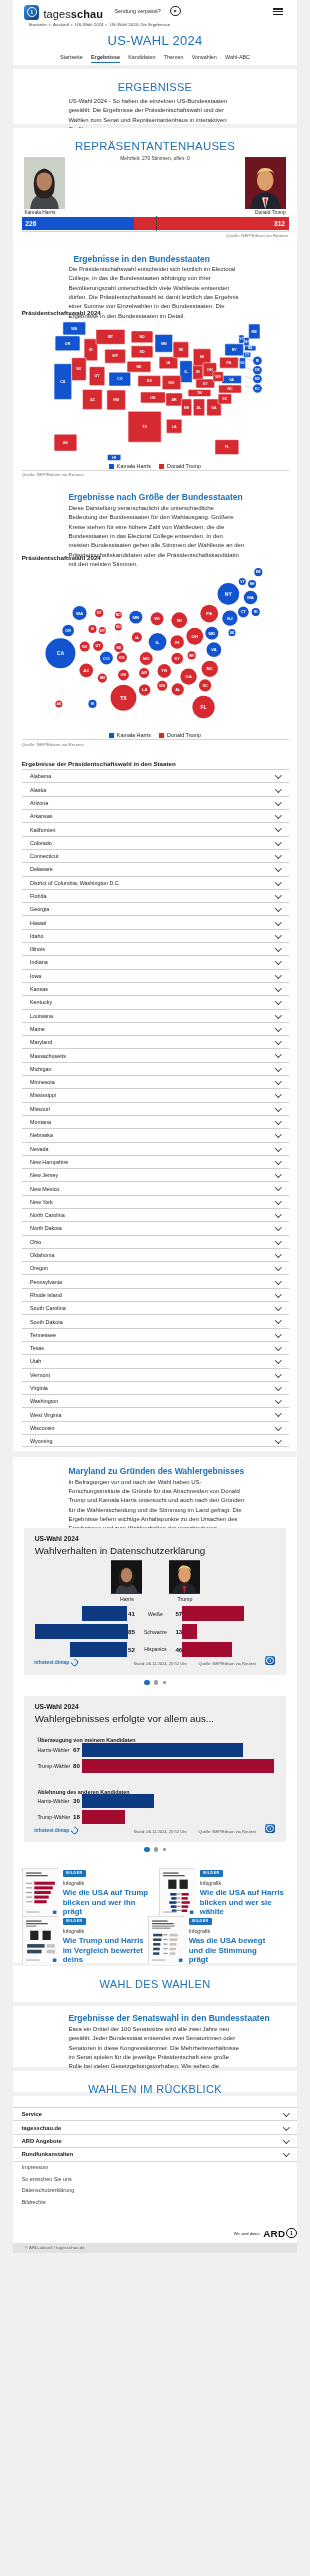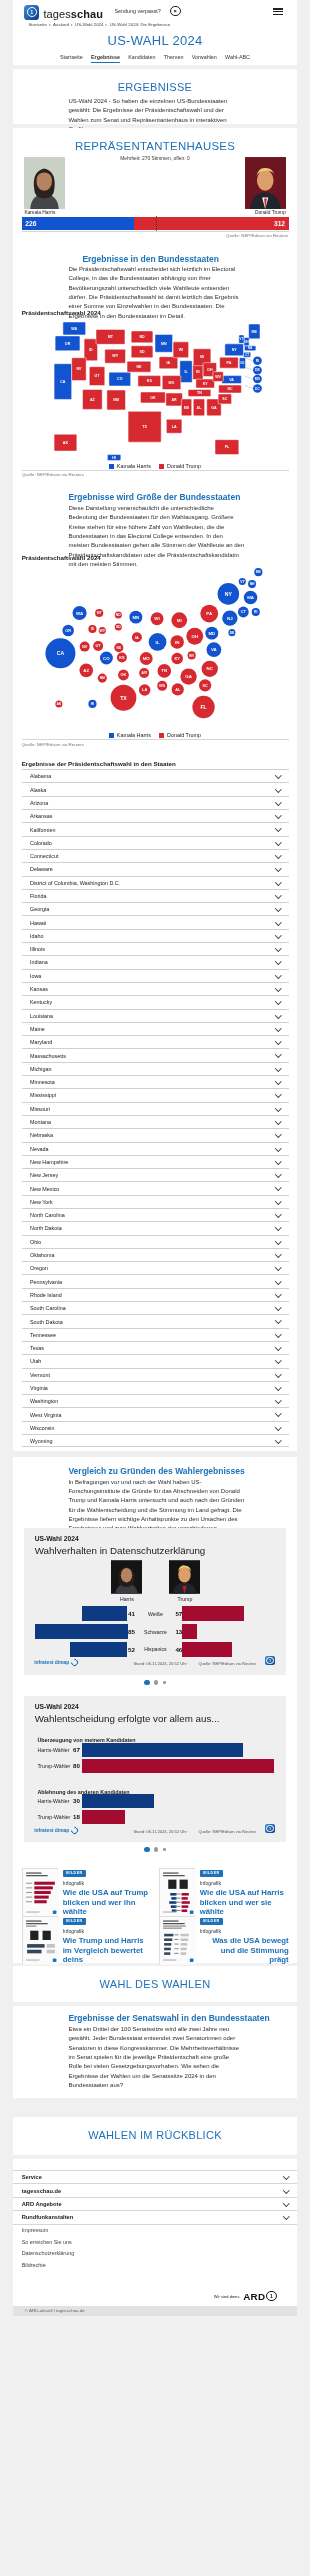--- a/index.html
+++ b/index.html
@@ -124,21 +124,21 @@
     <div class="abs" style="left:8.3px;top:89px;width:267px;height:12.4px;">
       <div style="position:absolute;left:0;top:0;bottom:0;width:112px;background:#1253cf;"></div>
       <div style="position:absolute;left:112px;top:0;bottom:0;right:0;background:#d62930;"></div>
       <div style="position:absolute;left:134px;top:-1px;bottom:-1px;border-left:1px dotted rgba(40,40,40,.8);"></div>
       <span class="vbar-num" style="position:absolute;left:3.6px;top:2.6px;">226</span>
       <span class="vbar-num" style="position:absolute;right:3.6px;top:2.6px;">312</span>
     </div>
     <div class="abs hr" style="left:8.3px;top:103px;width:267px;"></div>
     <div class="abs src" style="right:8.3px;top:105px;">Quelle: NEP/Edison via Reuters</div>
 
-    <div class="abs sub-head" style="left:69px;top:126px;">Ergebnisse in den Bundesstaaten</div>
+    <div class="abs sub-head" style="left:60px;top:126px;">Ergebnisse in den Bundesstaaten</div>
     <div class="abs body-text" style="left:55px;top:137px;width:174px;">Die Präsidentschaftswahl entscheidet sich letztlich im Electoral College, in das die Bundesstaaten abhängig von ihrer Bevölkerungszahl unterschiedlich viele Wahlleute entsenden dürfen. Die Präsidentschaftswahl ist damit letztlich das Ergebnis einer Summe von Einzelwahlen in den Bundesstaaten. Die Ergebnisse in den Bundesstaaten im Detail.</div>
     <div class="abs bold-label" style="left:8.3px;top:181px;">Präsidentschaftswahl 2024</div>
     <svg class="abs" id="geoMap" style="left:8.3px;top:192px;" width="267" height="144" viewBox="0 0 516 290" preserveAspectRatio="none">
         <rect x="331" y="159" width="22" height="34" rx="2" fill="#d62930" stroke="#fff" stroke-width="1"></rect>
         <text x="342" y="178.52" text-anchor="middle" font-size="7" fill="#fff" font-weight="bold">AL</text>
         <rect x="62" y="230" width="44" height="34" rx="2" fill="#d62930" stroke="#fff" stroke-width="1"></rect>
         <text x="84" y="249.52" text-anchor="middle" font-size="7" fill="#fff" font-weight="bold">AK</text>
         <rect x="117" y="140" width="38" height="40" rx="2" fill="#d62930" stroke="#fff" stroke-width="1"></rect>
         <text x="136" y="162.52" text-anchor="middle" font-size="7" fill="#fff" font-weight="bold">AZ</text>
         <rect x="278" y="147" width="32" height="26" rx="2" fill="#d62930" stroke="#fff" stroke-width="1"></rect>
@@ -242,21 +242,21 @@
         <rect x="160" y="59" width="40" height="28" rx="2" fill="#d62930" stroke="#fff" stroke-width="1"></rect>
         <text x="180" y="75.52" text-anchor="middle" font-size="7" fill="#fff" font-weight="bold">WY</text>
       </svg>
     <div class="abs" id="legend1" style="top:335px;left:0;right:0;display:flex;justify-content:center;gap:8.3px;align-items:center;">
         <span style="display: inline-flex; align-items: center; gap: 2.6px; font-size: 5.4px; color: rgb(34, 34, 34);"><span style="width: 5.2px; height: 5.2px; background: rgb(18, 83, 207); display: inline-block;"></span>Kamala Harris</span>
         <span style="display: inline-flex; align-items: center; gap: 2.6px; font-size: 5.4px; color: rgb(34, 34, 34);"><span style="width: 5.2px; height: 5.2px; background: rgb(214, 41, 48); display: inline-block;"></span>Donald Trump</span>
       </div>
     <div class="abs hr" style="left:8.3px;top:342px;width:267px;"></div>
     <div class="abs src" style="left:8.3px;top:344px;">Quelle: NEP/Edison via Reuters</div>
 
-    <div class="abs sub-head" style="left:55px;top:364px;">Ergebnisse wird Größe der Bundesstaaten</div>
+    <div class="abs sub-head" style="left:55px;top:364px;">Ergebnisse nach Größe der Bundesstaaten</div>
     <div class="abs body-text" style="left:55px;top:376px;width:176px;">Diese Darstellung veranschaulicht die unterschiedliche Bedeutung der Bundesstaaten für den Wahlausgang. Größere Kreise stehen für eine höhere Zahl von Wahlleuten, die die Bundesstaaten in das Electoral College entsenden. In den meisten Bundesstaaten gehen alle Stimmen der Wahlleute an den Präsidentschaftskandidaten oder die Präsidentschaftskandidatin mit den meisten Stimmen.</div>
     <div class="abs bold-label" style="left:8.3px;top:426px;">Präsidentschaftswahl 2024</div>
     <svg class="abs" id="bubbleMap" style="left:8.3px;top:438px;" width="267" height="155" viewBox="0 0 516 300">
         <circle cx="301" cy="239" r="11.850000000000001" fill="#d62930"></circle>
         <text x="301" y="241.7" text-anchor="middle" font-size="7.5" fill="#fff" font-weight="bold">AL</text>
         <circle cx="71" cy="267" r="6.841600689897065" fill="#d62930"></circle>
         <text x="71" y="269.34" text-anchor="middle" font-size="6.5" fill="#fff" font-weight="bold">AK</text>
         <circle cx="124" cy="202" r="13.10066792190383" fill="#d62930"></circle>
         <text x="124" y="205.06" text-anchor="middle" font-size="8.5" fill="#fff" font-weight="bold">AZ</text>
         <circle cx="236" cy="207" r="9.675484483993554" fill="#d62930"></circle>
@@ -564,21 +564,21 @@
           <span class="chev" style="margin-top: -1.6px;"></span>
         </div>
         <div class="acc-row">
           <span class="acc-label">Wyoming</span>
           <span class="chev" style="margin-top: -1.6px;"></span>
         </div>
       </div>
   </div>
 
   <div class="card" id="cardD" style="height:506px;margin-top:5.7px;">
-    <div class="abs sub-head" style="left:55px;top:9.3px;">Vergleich zu Gründen des Wahlergebnisses</div>
+    <div class="abs sub-head" style="left:55px;top:9.3px;">Maryland zu Gründen des Wahlergebnisses</div>
     <div class="abs body-text" style="left:55px;top:21px;width:176px;">In Befragungen vor und nach der Wahl haben US-Forschungsinstitute die Gründe für das Abschneiden von Donald Trump und Kamala Harris untersucht und auch nach den Gründen für die Wahlentscheidung und die Stimmung im Land gefragt. Die Ergebnisse liefern wichtige Anhaltspunkte zu den Ursachen des Ergebnisses und zum Wahlverhalten der verschiedenen Bevölkerungsgruppen.</div>
 
     <div class="gcard" style="top:71px;height:147px;">
       <div class="abs gkicker" style="left:10.3px;top:7.2px;">US-Wahl 2024</div>
       <div class="abs gtitle" style="left:10.3px;top:17.6px;">Wahlverhalten in Datenschutzerklärung</div>
       <div class="abs" style="left:87px;top:32px;">
         <svg width="31" height="34" viewBox="0 0 60 65">
             <rect width="60" height="65" fill="#141414"></rect>
             <path d="M8 65 Q10 46 30 44 Q50 46 52 65 Z" fill="#3a3d42"></path>
             <path d="M15 40 Q11 16 30 12 Q49 16 45 40 Q45 50 30 52 Q15 50 15 40 Z" fill="#241d1a"></path>
@@ -624,21 +624,21 @@
         </div>
     </div>
     <div class="abs dots" style="top:223px;left:0;right:0;">
         <span class="dot1"></span>
         <span class="dot2"></span>
         <span class="dot3"></span>
       </div>
 
     <div class="gcard" style="top:239px;height:146px;">
       <div class="abs gkicker" style="left:10.3px;top:7.2px;">US-Wahl 2024</div>
-      <div class="abs gtitle" style="left:10.3px;top:17.6px;">Wahlentscheidung erfolgte vor allem aus...</div>
+      <div class="abs gtitle" style="left:10.3px;top:17.6px;">Wahlergebnisses erfolgte vor allem aus...</div>
       <div id="decisionRows">
           <div style="position: absolute; left: 13px; top: 41px; font-size: 5.4px; font-weight: 700; color: rgb(34, 34, 34);">Überzeugung von meinem Kandidaten</div>
           <div style="position: absolute; left: 13px; top: 51px; font-size: 5.2px; color: rgb(34, 34, 34);">Harris-Wähler</div>
           <div style="position: absolute; left: 40px; top: 50px; width: 15.5px; text-align: right; font-size: 6.2px; font-weight: 700; color: rgb(17, 17, 17);">67</div>
           <div style="position: absolute; left: 58px; top: 47px; height: 14.5px; width: 161px; background: rgb(13, 58, 128);"></div>
           <div style="position: absolute; left: 13px; top: 67px; font-size: 5.2px; color: rgb(34, 34, 34);">Trump-Wähler</div>
           <div style="position: absolute; left: 40px; top: 66px; width: 15.5px; text-align: right; font-size: 6.2px; font-weight: 700; color: rgb(17, 17, 17);">80</div>
           <div style="position: absolute; left: 58px; top: 63px; height: 14.5px; width: 192px; background: rgb(163, 11, 49);"></div>
           <div style="position: absolute; left: 13px; top: 93px; font-size: 5.4px; font-weight: 700; color: rgb(34, 34, 34);">Ablehnung des anderen Kandidaten</div>
           <div style="position: absolute; left: 13px; top: 102px; font-size: 5.2px; color: rgb(34, 34, 34);">Harris-Wähler</div>
@@ -678,21 +678,21 @@
               <rect x="22" y="42" width="32" height="6" fill="#a30b31"></rect>
               <rect x="6" y="53" width="12" height="2" fill="#999"></rect>
               <rect x="22" y="51" width="28" height="6" fill="#a30b31"></rect>
               <rect x="6" y="62" width="12" height="2" fill="#999"></rect>
               <rect x="22" y="60" width="24" height="6" fill="#a30b31"></rect>
               <rect x="6" y="82" width="26" height="2" fill="#aaa"></rect>
               <rect x="58" y="80" width="7" height="7" rx="1.5" fill="#1d71b8"></rect>
             </svg></div>
           <span class="badge" style="position: absolute; left: 41px; top: 2.1px;">BILDER</span>
           <div class="tkicker" style="position: absolute; left: 41px; top: 12.4px;">Infografik</div>
-          <div class="ttitle" style="position: absolute; left: 41px; top: 20px; width: 89px;">Wie die USA auf Trump blicken und wer ihn wählte</div>
+          <div class="ttitle" style="position: absolute; left: 41px; top: 20px; width: 89px;">Wie die USA auf Trump blicken und wer ihn prägt</div>
         </div>
         <div style="position: absolute; width: 129px; height: 48px; left: 137px; top: 0px;">
           <div class="thumb" style="position: absolute; left: 0px; top: 0px; width: 36px; height: 48px; box-sizing: border-box;"><svg width="36" height="48" xmlns="http://www.w3.org/2000/svg" viewBox="0 0 70 92">
               <rect width="70" height="92" fill="#fbfbfb"></rect>
               <rect x="6" y="6" width="30" height="2.5" fill="#555"></rect>
               <rect x="6" y="11" width="42" height="2.5" fill="#555"></rect>
               <rect x="16" y="20" width="16" height="18" fill="#222"></rect>
               <rect x="38" y="20" width="16" height="18" fill="#222"></rect>
               <rect x="20" y="46" width="12" height="5" fill="#0d3a80"></rect>
               <rect x="30" y="47" width="10" height="2" fill="#888"></rect>
@@ -728,21 +728,21 @@
               <rect x="46" y="52" width="16" height="7" fill="#c3c3c3"></rect>
               <rect x="8" y="63" width="28" height="7" fill="#33475a"></rect>
               <rect x="46" y="63" width="16" height="7" fill="#c3c3c3"></rect>
               <rect x="6" y="82" width="26" height="2" fill="#aaa"></rect>
               <rect x="58" y="80" width="7" height="7" rx="1.5" fill="#1d71b8"></rect>
             </svg></div>
           <span class="badge" style="position: absolute; left: 41px; top: 2.1px;">BILDER</span>
           <div class="tkicker" style="position: absolute; left: 41px; top: 12.4px;">Infografik</div>
           <div class="ttitle" style="position: absolute; left: 41px; top: 20px; width: 89px;">Wie Trump und Harris im Vergleich bewertet deins</div>
         </div>
-        <div style="position: absolute; width: 129px; height: 48px; left: 137px; top: 48px; text-align: right;">
+        <div style="position: absolute; width: 129px; height: 48px; left: 126px; top: 48px;">
           <div class="thumb" style="position: absolute; left: 0px; top: 0px; width: 36px; height: 48px; box-sizing: border-box;"><svg width="36" height="48" xmlns="http://www.w3.org/2000/svg" viewBox="0 0 70 92">
               <rect width="70" height="92" fill="#fbfbfb"></rect>
               <rect x="6" y="6" width="30" height="2.5" fill="#555"></rect>
               <rect x="6" y="11" width="42" height="2.5" fill="#555"></rect>
               <rect x="6" y="16" width="44" height="2" fill="#777"></rect>
               <rect x="6" y="20" width="36" height="2" fill="#777"></rect>
               <rect x="8" y="32" width="18" height="5" fill="#33475a"></rect>
               <rect x="28" y="33" width="8" height="2" fill="#888"></rect>
               <rect x="40" y="32" width="16" height="5" fill="#c3c3c3"></rect>
               <rect x="8" y="41" width="16" height="5" fill="#33475a"></rect>
@@ -765,26 +765,26 @@
           <div class="ttitle" style="position: absolute; left: 41px; top: 20px; width: 89px;">Was die USA bewegt und die Stimmung prägt</div>
         </div>
       </div>
   </div>
 
 
   <div class="card" id="cardF" style="height:36px;margin-top:3.6px;">
     <div class="abs blue-head" style="top:12px;font-size:11px;">WAHL DES WAHLEN</div>
   </div>
 
-  <div class="card" id="cardG" style="height:92px;margin-top:3.6px;">
+  <div class="card" id="cardG" style="height:61px;margin-top:3.6px;">
     <div class="abs sub-head" style="left:55px;top:7.2px;">Ergebnisse der Senatswahl in den Bundesstaaten</div>
     <div class="abs body-text" style="left:55px;top:19px;width:176px;">Etwa ein Drittel der 100 Senatssitze wird alle zwei Jahre neu gewählt. Jeder Bundesstaat entsendet zwei Senatorinnen oder Senatoren in diese Kongresskammer. Die Mehrheitsverhältnisse im Senat spielen für die jeweilige Präsidentschaft eine große Rolle bei vielen Gesetzgebungsvorhaben. Wie sehen die Ergebnisse der Wahlen um die Senatssitze 2024 in den Bundesstaaten aus?</div>
   </div>
 
-  <div class="card" id="cardH" style="height:38px;margin-top:19px;">
+  <div class="card" id="cardH" style="height:21px;margin-top:4px;">
     <div class="abs blue-head" style="top:12.4px;font-size:11px;">WAHLEN IM RÜCKBLICK</div>
   </div>
 
   <div class="card" id="cardI" style="height:147px;margin-top:3.6px;">
     <div class="abs" id="footerAcc" style="left:0;right:0;top:11.4px;">
         <div class="f-row" style="border-top: 0.5px solid rgb(214, 214, 214);">
           <span class="lbl">Service</span>
           <span class="chev" style="margin-top: -1.6px;"></span>
         </div>
         <div class="f-row">
@@ -799,21 +799,21 @@
           <span class="lbl">Rundfunkanstalten</span>
           <span class="chev" style="margin-top: -1.6px;"></span>
         </div>
       </div>
     <div class="abs" id="footerLinks" style="left:0;right:0;top:66px;">
         <div class="f-link">Impressum</div>
         <div class="f-link">So erreichen Sie uns</div>
         <div class="f-link">Datenschutzerklärung</div>
         <div class="f-link">Bildrechte</div>
       </div>
-    <div class="abs" style="right:20px;top:132px;display:flex;align-items:center;">
+    <div class="abs" style="right:0;top:132px;display:flex;align-items:center;">
       <span class="ard-claim">Wir sind deins.</span>
         <span class="ard-word">ARD</span>
         <span class="ard-circle">1</span>
     </div>
   </div>
 
   <div class="band">
       <span>© ARD-aktuell / tagesschau.de</span>
     </div>
 

